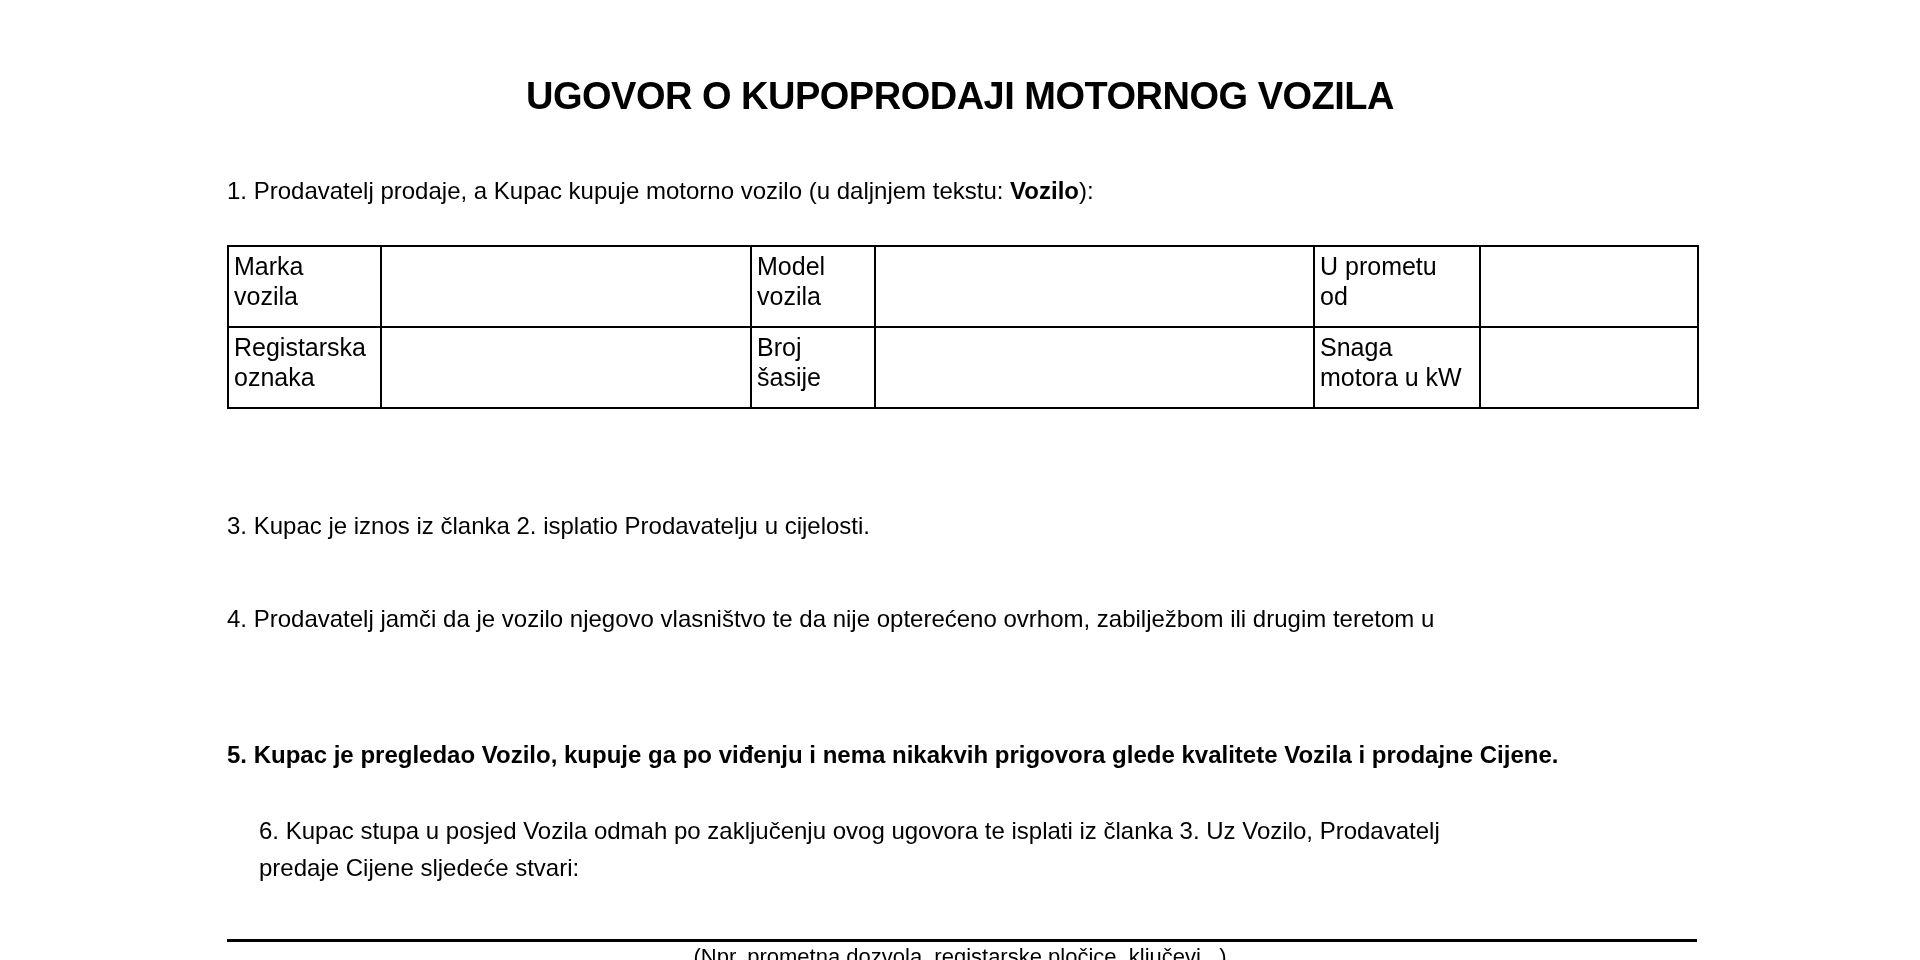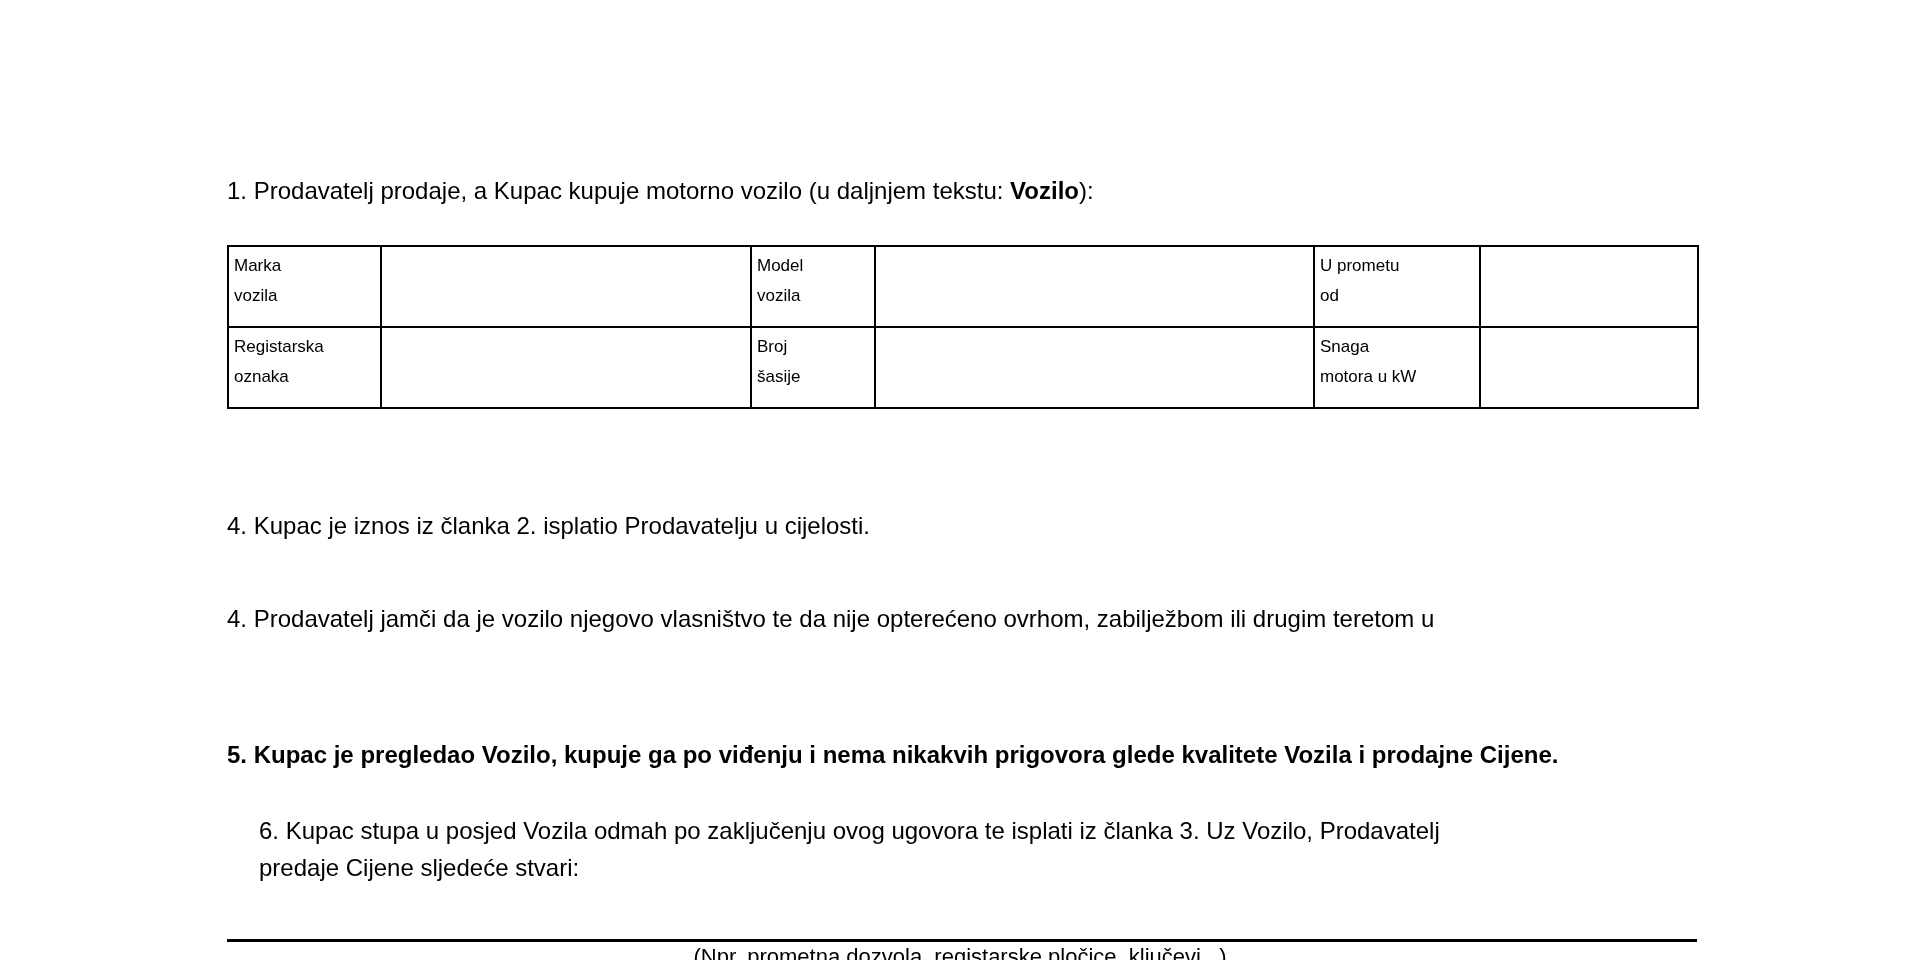--- a/index.html
+++ b/index.html
@@ -40,21 +40,21 @@
   .vtable {
     position: absolute;
     left: 227px;
     top: 245px;
     border-collapse: collapse;
     table-layout: fixed;
   }
   .vtable td {
     border: 2px solid #000000;
     padding: 4px 4px 15px 5px;
-    font-size: 17px;
+    font-size: 25px;
     line-height: 30px;
     vertical-align: top;
     white-space: pre-line;
     overflow: hidden;
   }
   .vtable tr { height: 73px; }
   .blank-line {
     display: inline-block;
     width: 255px;
     height: 27px;
@@ -78,20 +78,21 @@
     font-size: 22px;
     line-height: 26px;
     white-space: nowrap;
   }
 </style>
 </head>
 <body>
 
 <div class="page">
 
+  <h1 class="doc-title">UGOVOR O KUPOPRODAJI MOTORNOG VOZILA</h1>
 
   <div class="para p1">
     <span>1. Prodavatelj prodaje, a Kupac kupuje motorno vozilo (u daljnjem tekstu: </span><span class="bold-term">Vozilo</span><span>):</span>
   </div>
 
   <table class="vtable">
     <colgroup>
       <col style="width:153px">
         <col style="width:370px">
         <col style="width:124px">
@@ -119,21 +120,21 @@
 šasije</td>
       <td></td>
       <td>Snaga
 motora u kW</td>
       <td></td>
     </tr>
   </tbody>
     </table>
 
 
-  <div class="para p3">4. Kupac je iznos iz članka 2. isplatio Prodavatelju u cijelosti.</div>
+  <div class="para p3">3. Kupac je iznos iz članka 2. isplatio Prodavatelju u cijelosti.</div>
 
   <div class="para p4">
     <div>4. Prodavatelj jamči da je vozilo njegovo vlasništvo te da nije opterećeno ovrhom, zabilježbom ili drugim teretom u</div>
   </div>
 
   <div class="para p5">5. Kupac je pregledao Vozilo, kupuje ga po viđenju i nema nikakvih prigovora glede kvalitete Vozila i prodajne Cijene.</div>
 
   <div class="para p6">
     <div>6. Kupac stupa u posjed Vozila odmah po zaključenju ovog ugovora te isplati iz članka 3. Uz Vozilo, Prodavatelj</div>
     <div>predaje Cijene sljedeće stvari:</div>

